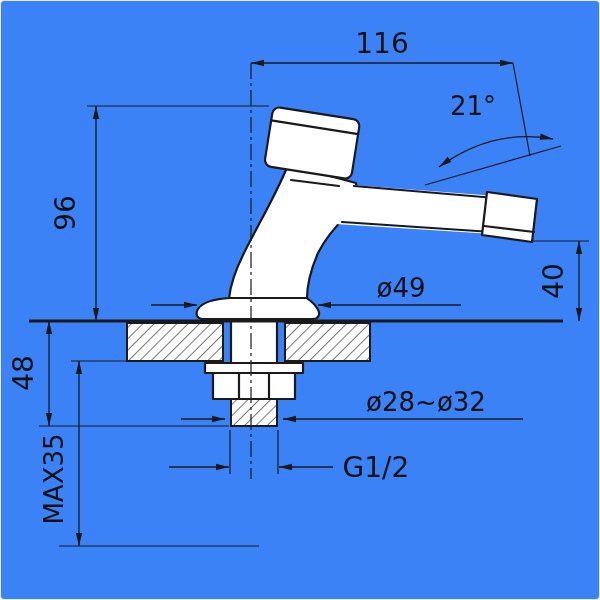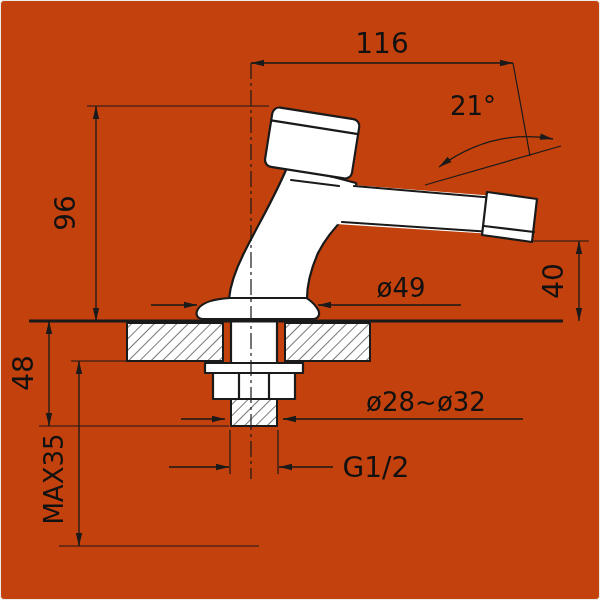--- a/index.html
+++ b/index.html
@@ -5,21 +5,21 @@
   html, body {
     margin: 0;
     padding: 0;
     background: #ffffff;
     font-family: "DejaVu Sans", "Liberation Sans", sans-serif;
   }
   .stage {
     width: 600px;
     height: 600px;
     position: relative;
-    background: #c2410c;
+    background: #3b82f6;
     box-sizing: border-box;
     border: 1px solid #ececec;
     border-radius: 4px;
     overflow: hidden;
   }
   svg { display: block; }
   .outline { fill: #ffffff; stroke: #1a1a1a; stroke-width: 2.2; stroke-linejoin: round; }
   .edge    { fill: none;    stroke: #1a1a1a; stroke-width: 2.2; stroke-linecap: round; }
   .thick   { fill: none;    stroke: #1a1a1a; stroke-width: 2.8; }
   .dim     { fill: none;    stroke: #1a1a1a; stroke-width: 1.3; }

